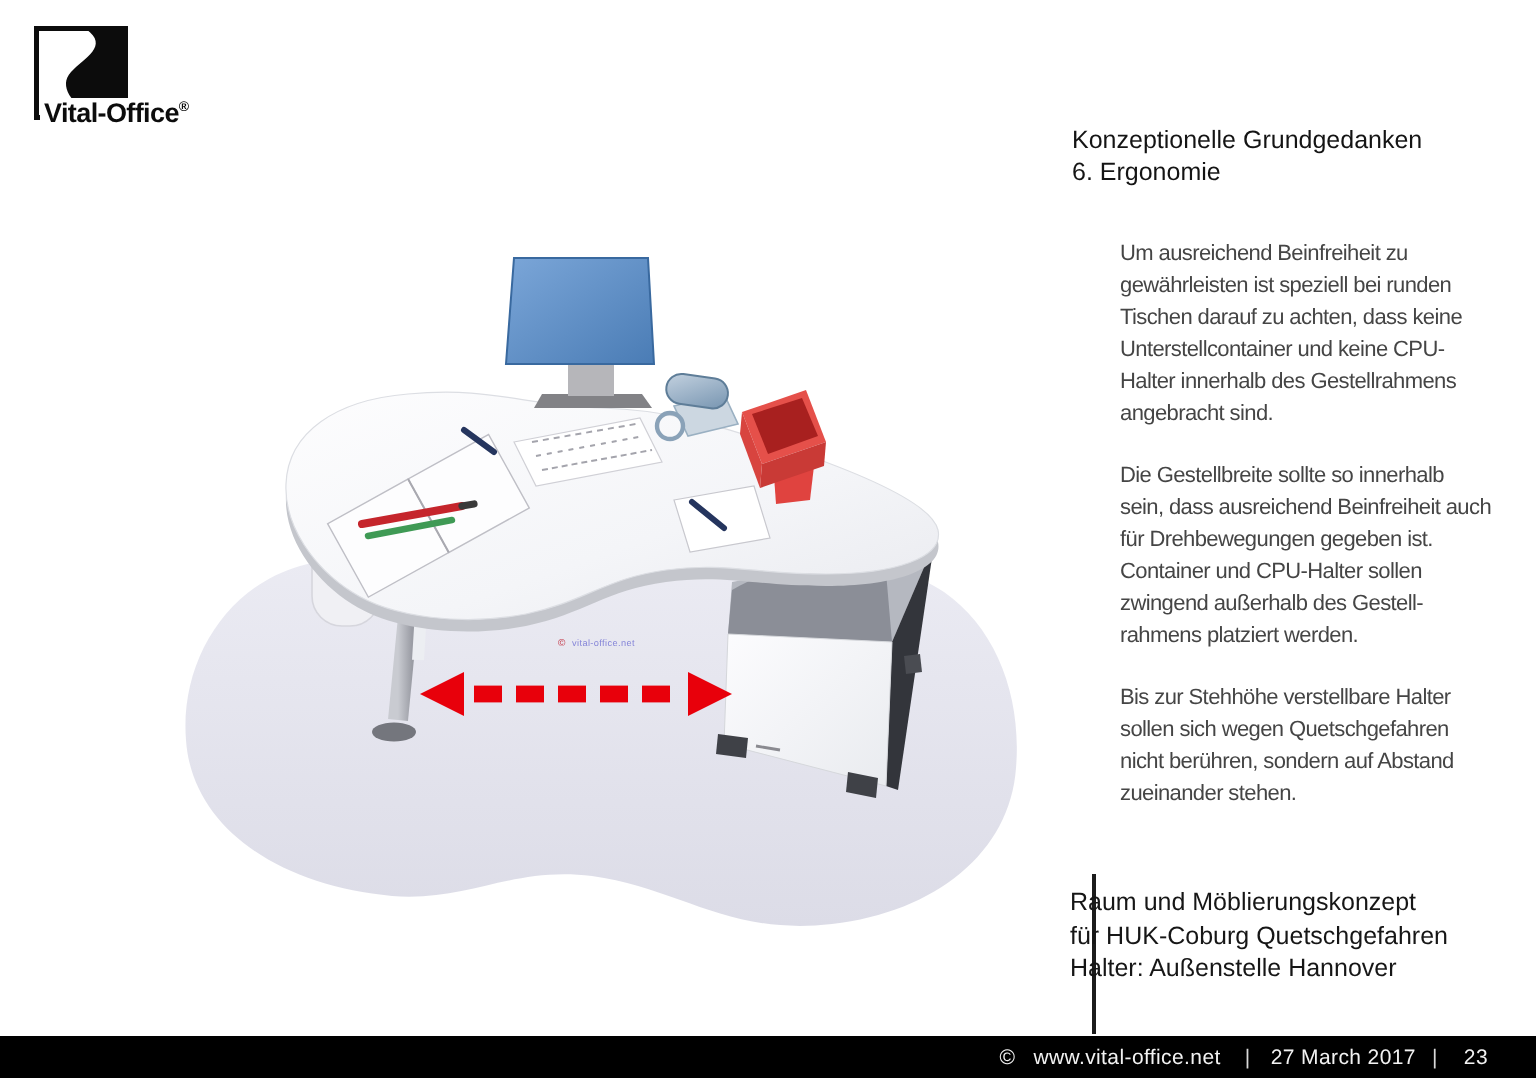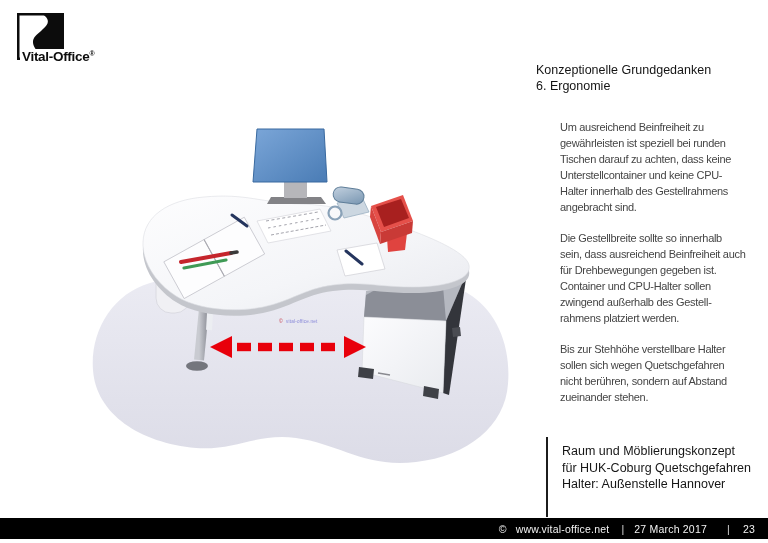--- a/index.html
+++ b/index.html
@@ -22,37 +22,37 @@
     font-size:12.5px;line-height:15.5px;white-space:pre;
   }
   .bodytext{position:absolute;left:560px;top:119px;width:205px;color:#454545;}
   .bodytext p{
     margin:0 0 15px 0;font-size:11px;line-height:16px;
     letter-spacing:-0.3px;white-space:pre;
   }
   
   .project-rule{position:absolute;left:546px;top:437px;width:2px;height:80px;background:#1c1c1c;}
   .project{
-    position:absolute;left:562px;top:443px;color:#161616;
+    position:absolute;left:535px;top:443px;color:#161616;
     font-size:12.5px;line-height:16.5px;white-space:pre;
   }
   
   .footer{
     position:absolute;left:0;top:518px;width:768px;height:21px;background:#000;
     display:flex;align-items:center;justify-content:flex-end;
     color:#f2f2f2;font-size:10.5px;letter-spacing:0.2px;padding-right:0;
     box-sizing:border-box;
   }
   .footer span{display:inline-block;}
   .f-copy{margin-right:9px;}
   .f-url{margin-right:12px;}
   .f-sep1{margin-right:10px;color:#d8d8d8;}
-  .f-date{margin-right:20px;}
+  .f-date{margin-right:8px;}
   .f-sep2{margin-right:13px;color:#d8d8d8;}
-  .f-page{margin-right:13px;}
+  .f-page{margin-right:24px;}
   
   .illustration{position:absolute;left:0;top:0;}
 </style>
 </head>
 <body>
 
 <div class="slide">
 
   <svg class="illustration" width="768" height="543" viewBox="0 0 768 543">
     <defs>

